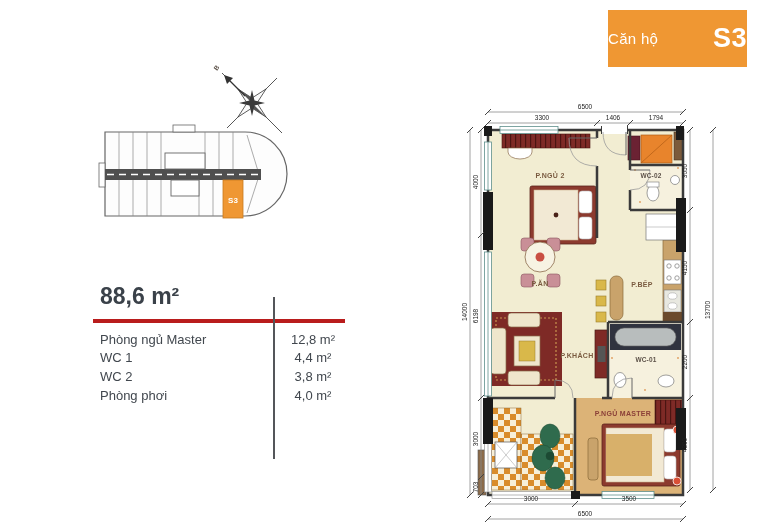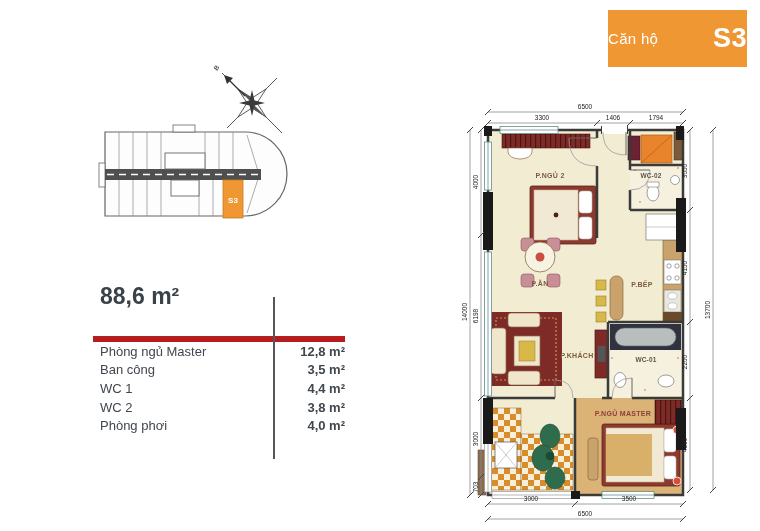--- a/index.html
+++ b/index.html
@@ -8,25 +8,25 @@
 
   
   .badge{position:absolute;left:608px;top:10px;width:139px;height:57px;
          display:flex;align-items:center;justify-content:space-between;gap:9px;}
   .badge .prefix{color:#fff;font-size:15px;font-weight:400;letter-spacing:.3px;}
   .badge .unit{color:#fff;font-size:27px;font-weight:700;letter-spacing:.5px;}
 
   
   .summary{position:absolute;left:93px;top:283px;width:252px;color:#41474e;}
   .summary .title{font-size:23px;font-weight:700;color:#3a4149;
-                  padding-left:7px;padding-bottom:26px;border-bottom:6px solid #b91c1c;}
-  .summary .rows{margin-top:0;}
+                  padding-left:7px;padding-bottom:9px;border-bottom:4px solid #b91c1c;}
+  .summary .rows{margin-top:7px;}
   .summary .row{display:flex;justify-content:space-between;align-items:center;
                 height:18.6px;font-size:13px;padding-left:7px;}
-  .summary .row .val{width:64px;text-align:right;font-weight:bold;}
+  .summary .row .val{width:64px;text-align:center;}
   .vdivider{position:absolute;left:273px;top:297px;width:2px;height:162px;background:#54565a;}
 
   svg text{font-family:"Liberation Sans","DejaVu Sans",sans-serif;}
   .dimtxt{font-size:6.5px;fill:#222;}
   .roomtxt{font-size:7px;font-weight:700;fill:#7a5b40;letter-spacing:.3px;}
   .wctxt{font-size:6.5px;font-weight:700;fill:#5c5148;letter-spacing:.2px;}
   .mastertxt{font-size:7px;font-weight:700;fill:#8b4038;letter-spacing:.3px;}
   .dimline{stroke:#8a8a8a;stroke-width:.8;}
   .tick{stroke:#444;stroke-width:1;}
   .wall{stroke:#3a3a3a;stroke-width:2.5;fill:none;}
@@ -88,24 +88,20 @@
       <text x="138" y="148" text-anchor="middle" font-size="8" font-weight="700" fill="#fff">S3</text>
     </g>
   </svg>
 
   <div class="summary">
     <div class="title">88,6 m²</div>
     <div class="rows">
       <div class="row">
           <span>Phòng ngủ Master</span>
           <span class="val">12,8 m²</span>
-        </div>
-      <div class="row">
-          <span>Ban công</span>
-          <span class="val">3,5 m²</span>
         </div>
       <div class="row">
           <span>WC 1</span>
           <span class="val">4,4 m²</span>
         </div>
       <div class="row">
           <span>WC 2</span>
           <span class="val">3,8 m²</span>
         </div>
       <div class="row">

